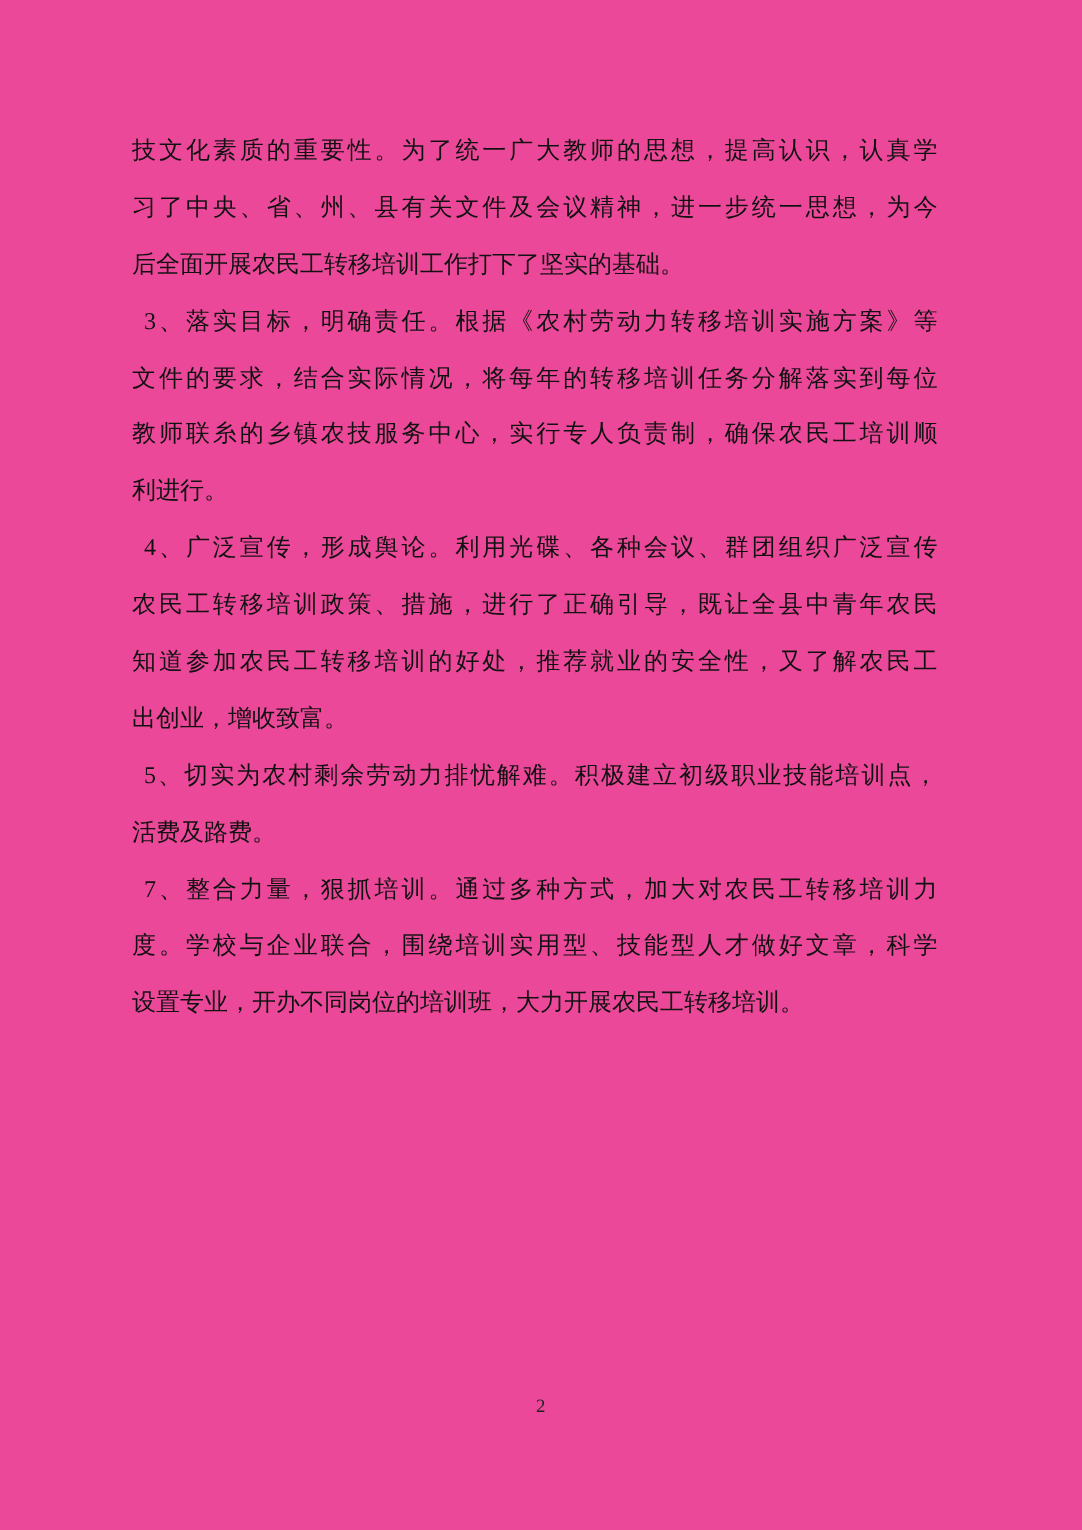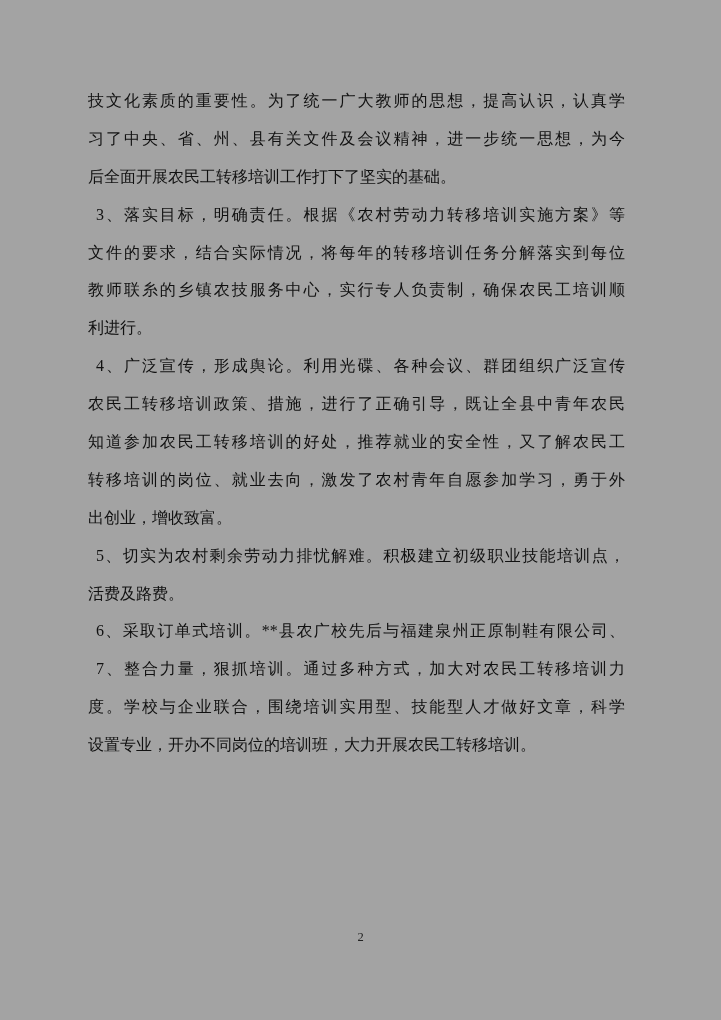--- a/index.html
+++ b/index.html
@@ -4,21 +4,21 @@
 <style>
   html, body {
     margin: 0;
     padding: 0;
     background: #ffffff;
   }
   .page {
     position: relative;
     width: 721px;
     height: 1020px;
-    background: #a3a3a3;
+    background: #ec4899;
     overflow: hidden;
     font-family: "Liberation Serif", serif;
     color: #000000;
   }
   .doc-body {
     position: absolute;
     left: 88px;
     top: 82px;
     width: 537px;
   }
@@ -73,31 +73,29 @@
       <div class="line fill ind1">3、落实目标，明确责任。根据《农村劳动力转移培训实施方案》等</div>
       <div class="line fill">文件的要求，结合实际情况，将每年的转移培训任务分解落实到每位</div>
       <div class="line fill">教师联糸的乡镇农技服务中心，实行专人负责制，确保农民工培训顺</div>
       <div class="line">利进行。</div>
     </div>
 
     <div class="para">
       <div class="line fill ind1">4、广泛宣传，形成舆论。利用光碟、各种会议、群团组织广泛宣传</div>
       <div class="line fill">农民工转移培训政策、措施，进行了正确引导，既让全县中青年农民</div>
       <div class="line fill">知道参加农民工转移培训的好处，推荐就业的安全性，又了解农民工</div>
-      <div class="line fill">转移培训的岗位、就业去向，激发了农村青年自愿参加学习，勇于外</div>
       <div class="line">出创业，增收致富。</div>
     </div>
 
     <div class="para">
       <div class="line fill ind1">5、切实为农村剩余劳动力排忧解难。积极建立初级职业技能培训点，</div>
       <div class="line">活费及路费。</div>
     </div>
 
     <div class="para">
-      <div class="line fill ind1">6、采取订单式培训。**县农广校先后与福建泉州正原制鞋有限公司、</div>
     </div>
 
     <div class="para">
       <div class="line fill ind1">7、整合力量，狠抓培训。通过多种方式，加大对农民工转移培训力</div>
       <div class="line fill">度。学校与企业联合，围绕培训实用型、技能型人才做好文章，科学</div>
       <div class="line">设置专业，开办不同岗位的培训班，大力开展农民工转移培训。</div>
     </div>
 
 
   </div>

